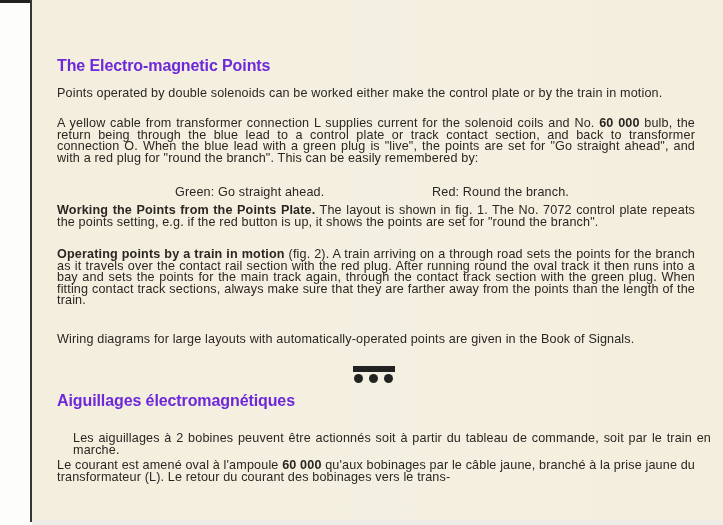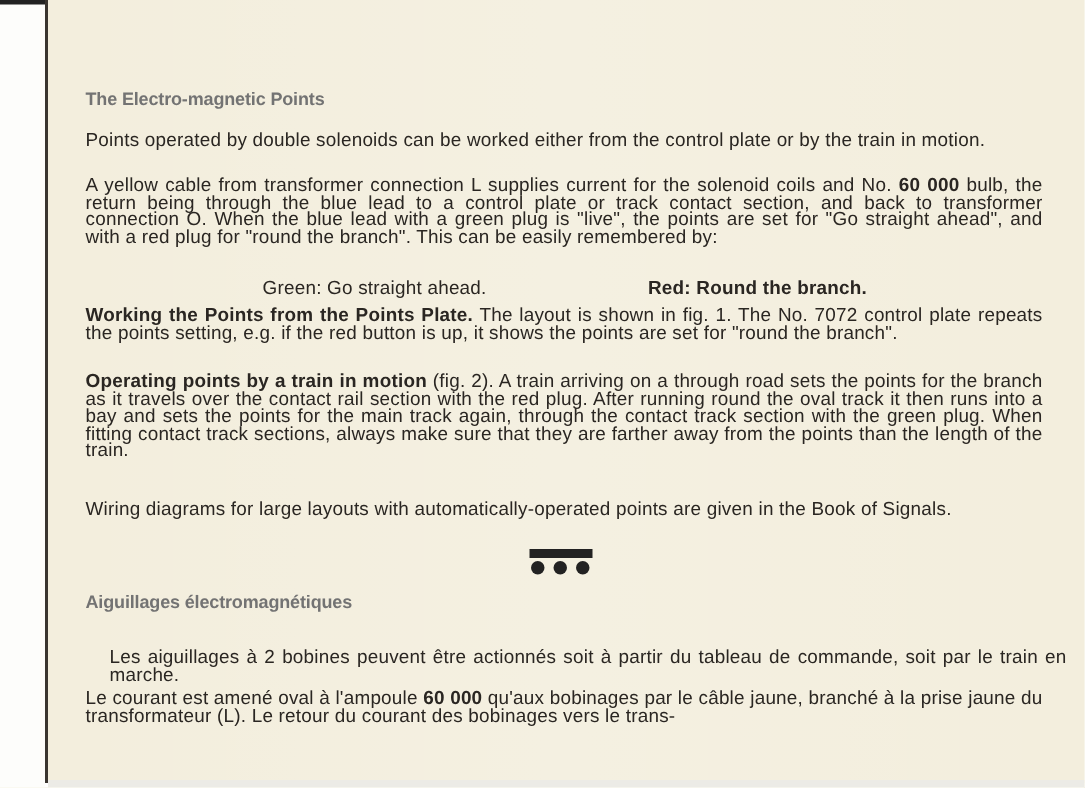--- a/index.html
+++ b/index.html
@@ -27,21 +27,21 @@
   }
   .content {
     position:absolute; left:57px; top:0; width:638px;
     color:#2a2622;
     font-size:12.6px;
     line-height:11.6px;
     letter-spacing:0.15px;
   }
   h1 {
     position:absolute; left:0; margin:0;
-    font-size:12px; font-weight:bold; letter-spacing:-0.1px; color:#737373;
+    font-size:16px; font-weight:bold; letter-spacing:-0.1px; color:#6d28d9;
     line-height:18px;
     text-align:right;
   }
   p {
     position:absolute; left:0; margin:0; width:638px;
     text-align:justify; text-align-last:left;
   }
   .b { font-weight:bold; }
   .mnemonic {
     position:absolute; left:0; width:638px; white-space:nowrap;
@@ -58,27 +58,27 @@
 
 <div class="left-strip"></div>
 <div class="top-bar"></div>
 <div class="border-line"></div>
 <div class="page"></div>
 <div class="bottom-shadow"></div>
 
 <div class="content">
   <h1 style="top:57px;">The Electro-magnetic Points</h1>
 
-  <p style="top:88px;">Points operated by double solenoids can be worked either from the control plate or by the train in motion.</p>
+  <p style="top:88px;">Points operated by double solenoids can be worked either make the control plate or by the train in motion.</p>
 
   <p style="top:118px;"><span>A yellow cable from transformer connection L supplies current for the solenoid coils and No. </span><span class="b">60 000</span><span> bulb, the return being through the blue lead to a control plate or track contact section, and back to transformer connection O. When the blue lead with a green plug is "live", the points are set for "Go straight ahead", and with a red plug for "round the branch". This can be easily remembered by:</span></p>
 
   <div class="mnemonic" style="top:187px;">
     <span style="left:118px;">Green: Go straight ahead.</span>
-    <span style="left:375px;font-weight:bold;">Red: Round the branch.</span>
+    <span style="left:375px;">Red: Round the branch.</span>
   </div>
 
   <p style="top:205px;"><span class="b">Working the Points from the Points Plate.</span><span> The layout is shown in fig. 1. The No. 7072 control plate repeats the points setting, e.g. if the red button is up, it shows the points are set for "round the branch".</span></p>
 
   <p style="top:249px;"><span class="b">Operating points by a train in motion</span><span> (fig. 2). A train arriving on a through road sets the points for the branch as it travels over the contact rail section with the red plug. After running round the oval track it then runs into a bay and sets the points for the main track again, through the contact track section with the green plug. When fitting contact track sections, always make sure that they are farther away from the points than the length of the train.</span></p>
 
   <p style="top:334px;">Wiring diagrams for large layouts with automatically-operated points are given in the Book of Signals.</p>
 
   <h1 style="top:392px;">Aiguillages électromagnétiques</h1>
 

